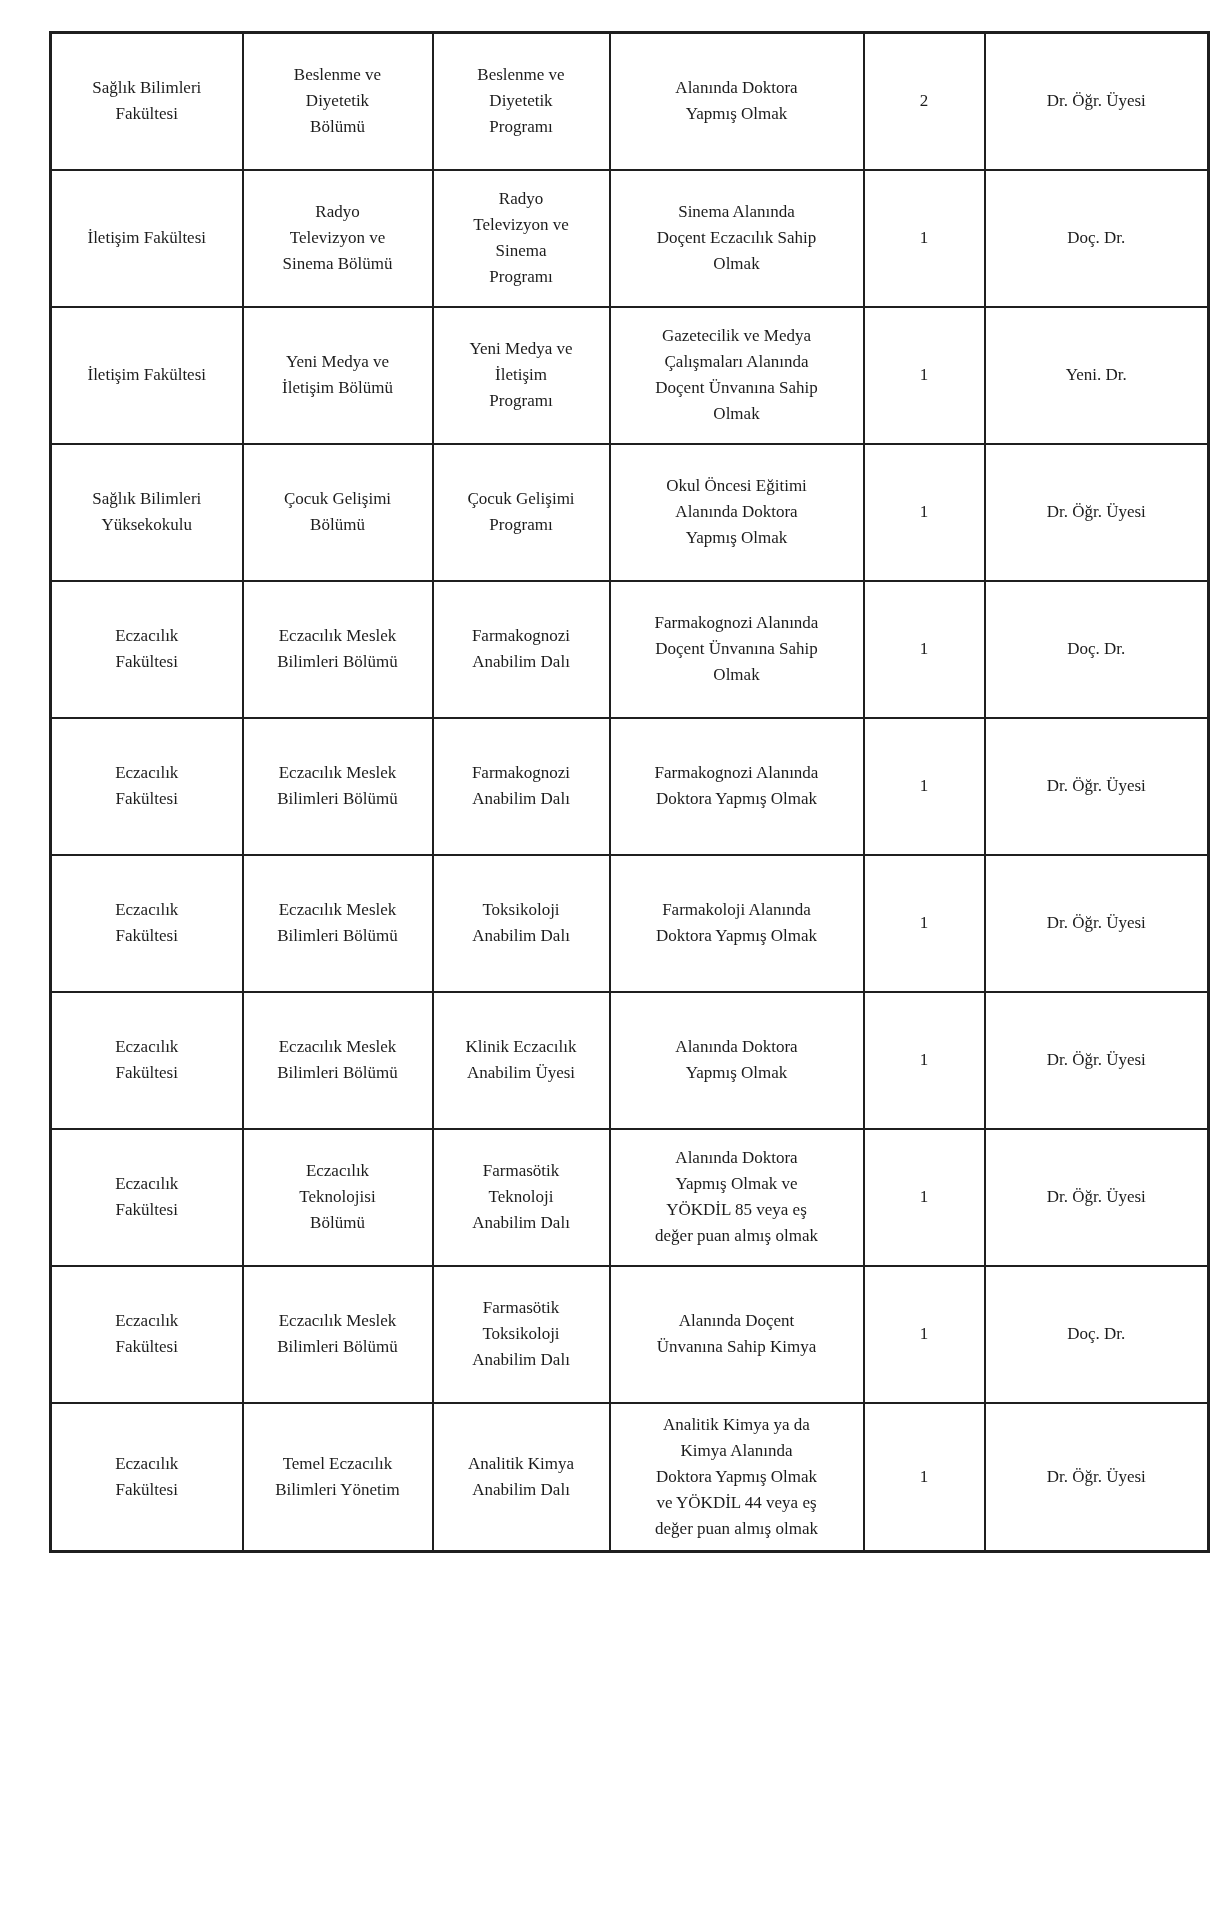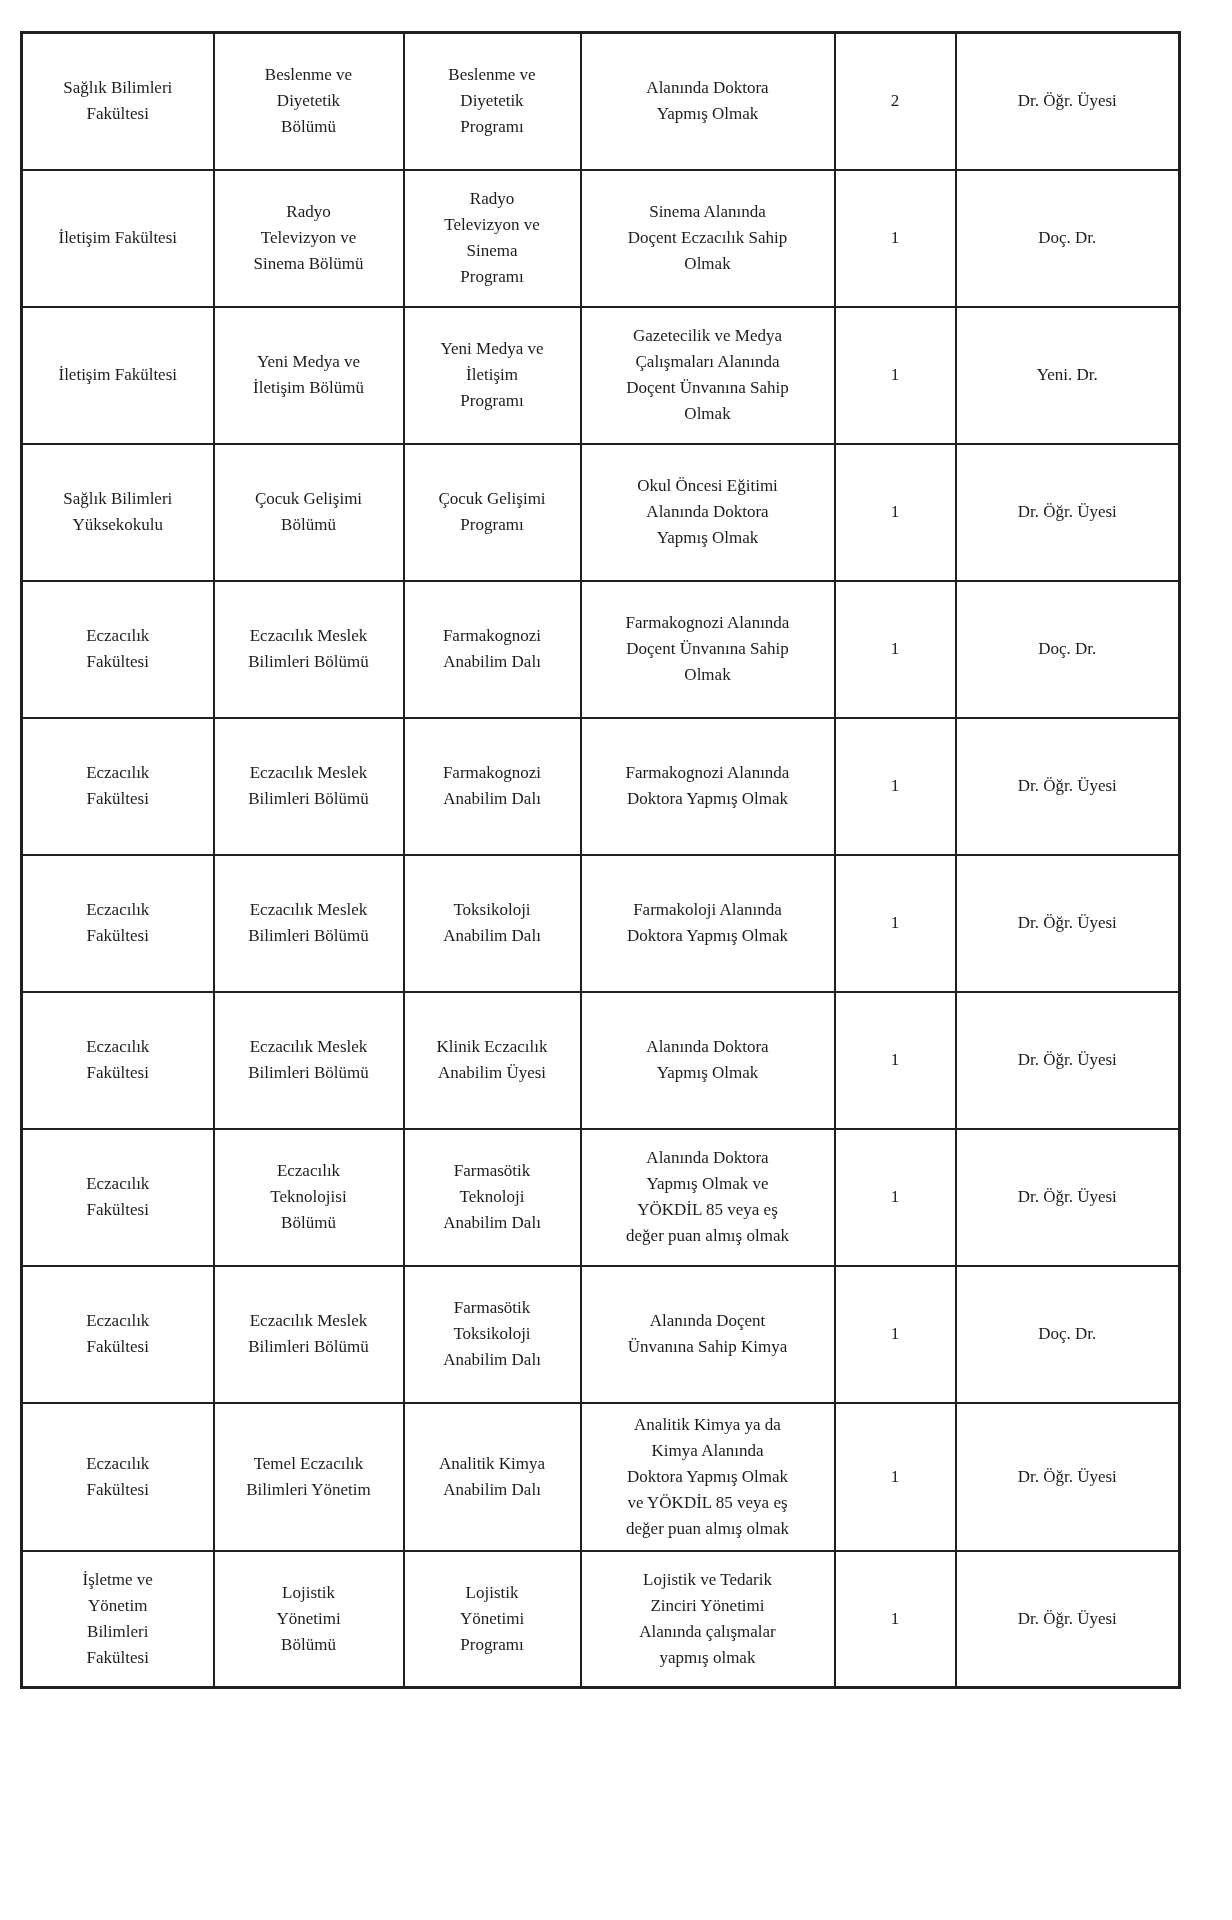--- a/index.html
+++ b/index.html
@@ -16,21 +16,21 @@
   }
   .page {
     width: 1232px;
     height: 1920px;
     background: #ffffff;
     overflow: hidden;
   }
   table.positions-table {
     border-collapse: collapse;
     table-layout: fixed;
-    margin: 31px 0 0 20px;
+    margin: 31px 0 0 49px;
     width: 1158px;
     border: 3px solid #1f1f1f;
     background: #ffffff;
   }
   table.positions-table tr {
     height: 137px;
   }
   table.positions-table td {
     border: 2px solid #1f1f1f;
     text-align: center;
@@ -201,38 +201,20 @@
         <tr>
     <td>Eczacılık
 Fakültesi</td>
     <td>Temel Eczacılık
 Bilimleri Yönetim</td>
     <td>Analitik Kimya
 Anabilim Dalı</td>
     <td>Analitik Kimya ya da
 Kimya Alanında
 Doktora Yapmış Olmak
-ve YÖKDİL 85 veya eş
+ve YÖKDİL 44 veya eş
 değer puan almış olmak</td>
-    <td>1</td>
-    <td>Dr. Öğr. Üyesi</td>
-  </tr>
-        <tr>
-    <td>İşletme ve
-Yönetim
-Bilimleri
-Fakültesi</td>
-    <td>Lojistik
-Yönetimi
-Bölümü</td>
-    <td>Lojistik
-Yönetimi
-Programı</td>
-    <td>Lojistik ve Tedarik
-Zinciri Yönetimi
-Alanında çalışmalar
-yapmış olmak</td>
     <td>1</td>
     <td>Dr. Öğr. Üyesi</td>
   </tr>
       </tbody>
   </table>
 </div>
 
 </body></html>

